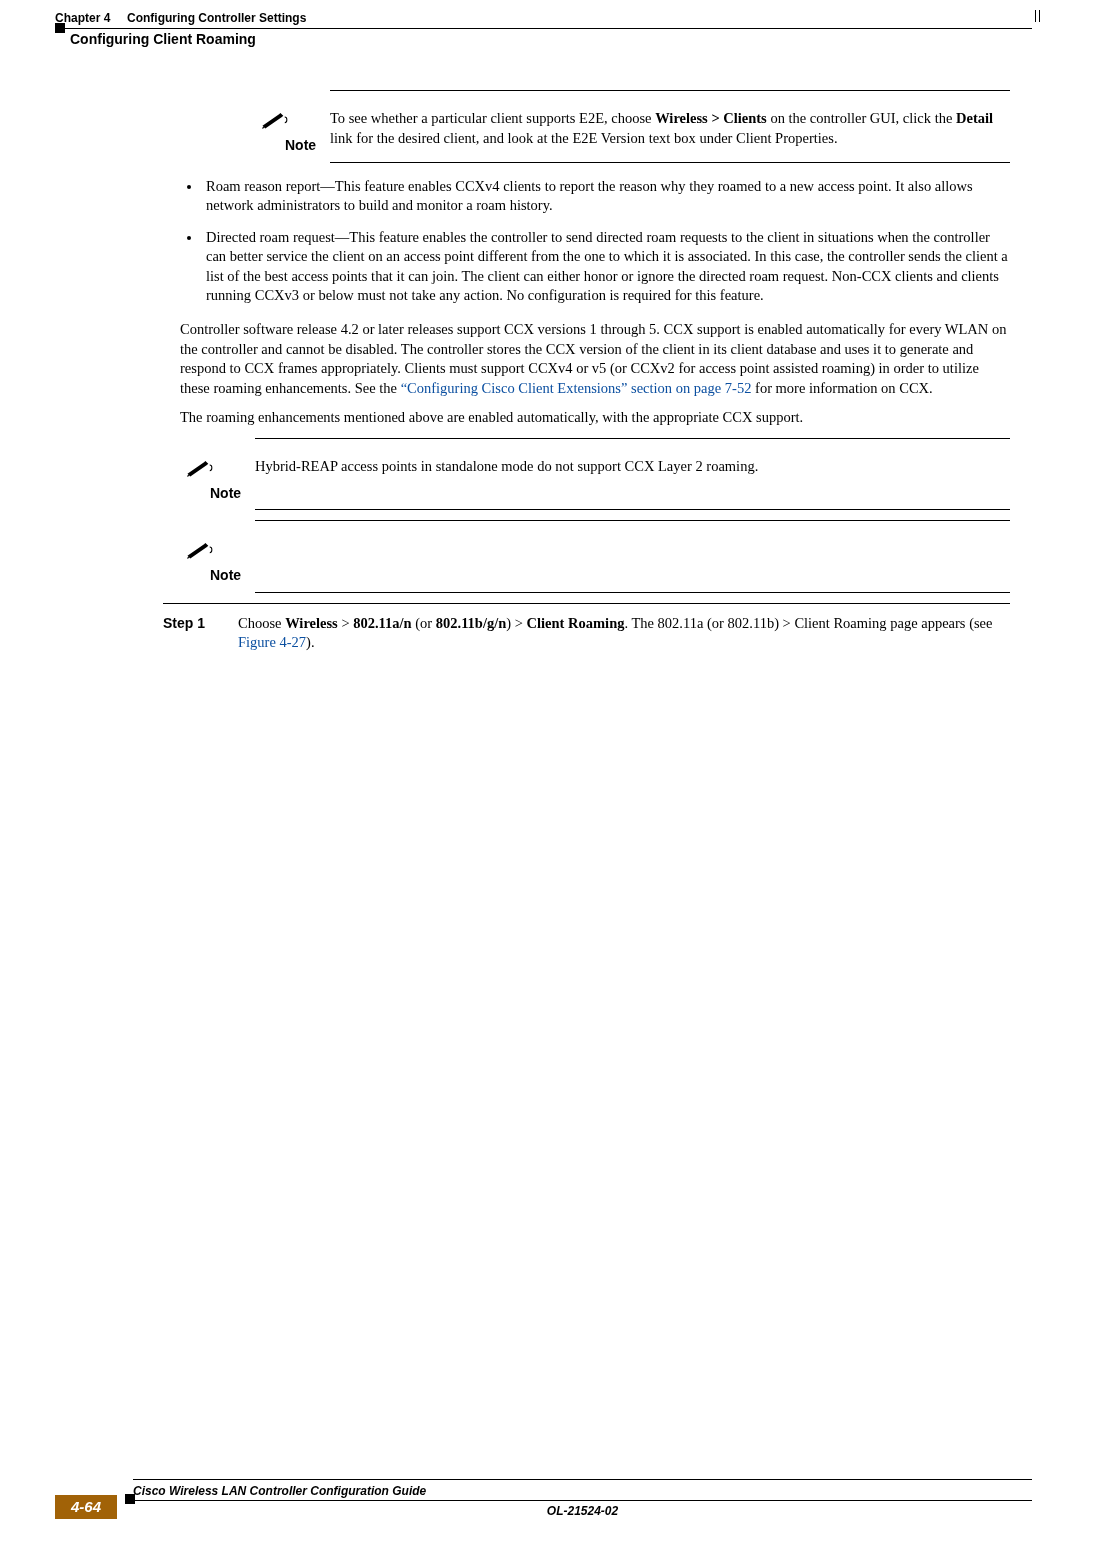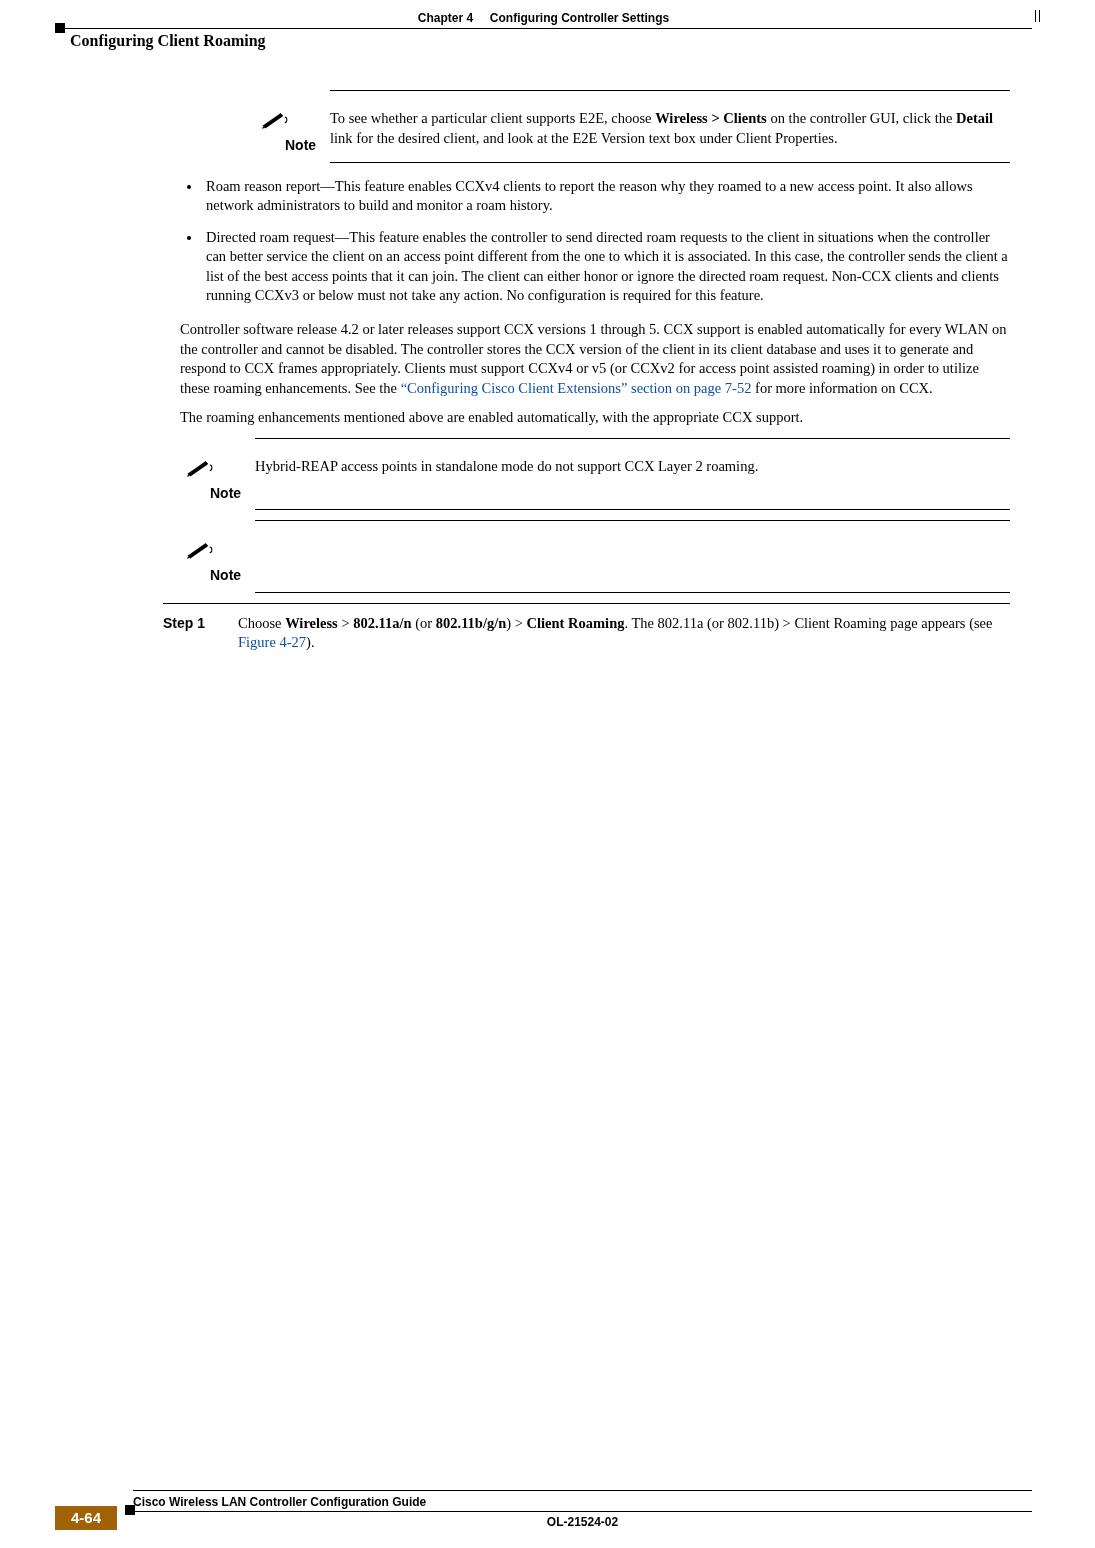--- a/index.html
+++ b/index.html
@@ -19,31 +19,31 @@
     position: absolute;
     top: 10px;
     left: 55px;
     right: 55px;
     height: 45px;
   }
   .header-rule-top { border-top: 1px solid #000; margin-left: 8px; margin-right: 8px; }
   .header-rule-right-tick { position:absolute; right:0; top:0; width:3px; height:12px; border-left:1px solid #000; border-right:1px solid #000;}
   .header-rule-left-sq { position:absolute; left:0; top:13px; width:10px; height:10px; background:#000;}
   .chapter-line {
-    text-align: center;
+    text-align: left;
     font-family: Arial, Helvetica, sans-serif;
     font-weight: bold;
     font-size: 12px;
     padding-right: 8px;
     padding-bottom:2px;
   }
   .section-line {
-    font-family: Liberation Serif, serif;
-    font-weight: bold;
-    font-size: 16px;
+    font-family: Liberation Sans, sans-serif;
+    font-weight: bold;
+    font-size: 14px;
     padding-left: 15px;
     padding-top:1px;
   }
   .content {
     position: absolute;
     top: 90px;
     left: 180px;
     right: 85px;
   }
   .note-block {
@@ -115,25 +115,26 @@
     font-weight: bold;
     font-size: 14px;
     width: 75px;
     flex: 0 0 75px;
   }
   .step-body { flex:1; }
   .bold { font-weight: bold; }
   .link { color: #0b4fa0; }
   .footer {
     position: absolute;
-    bottom: 18px;
+    bottom: 29px;
     left: 55px;
     right: 55px;
     font-family: Arial, Helvetica, sans-serif;
     font-size: 12px;
+    font-style: italic;
   }
   .footer-inner {
     border-top: 1px solid #000;
     margin-left: 78px;
     margin-right: 8px;
     display:flex;
     justify-content: center;
     padding-top:2px;
   }
   .footer-inner-top {

